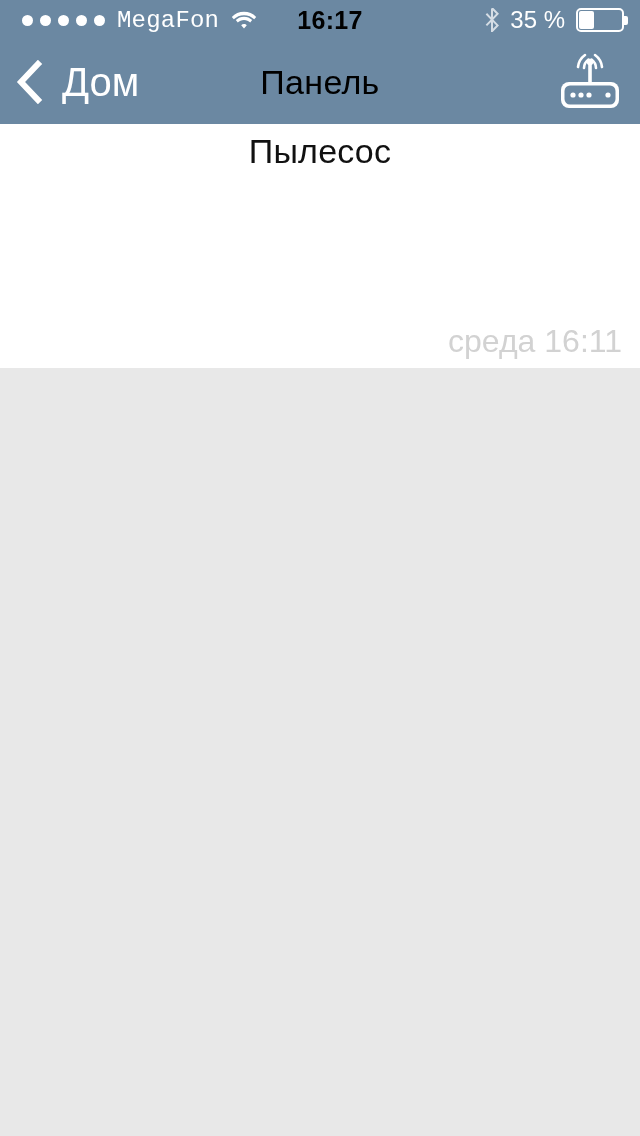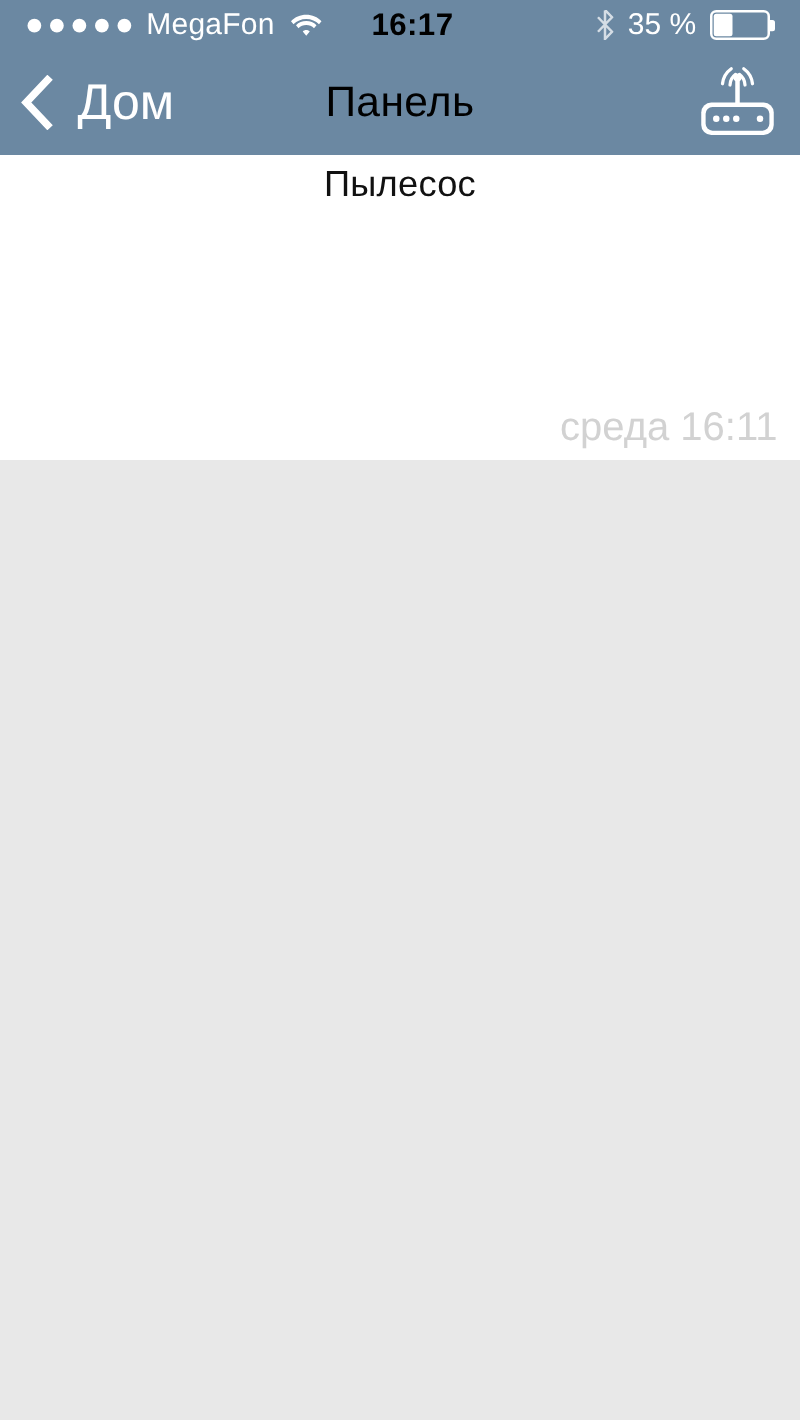--- a/index.html
+++ b/index.html
@@ -11,31 +11,31 @@
     overflow:hidden;
   }
   .phone { position:relative; width:640px; height:1136px; background:#e8e8e8; }
 
   
   .statusbar {
     position:absolute; top:0; left:0; width:640px; height:40px;
     background:#6b88a2; color:#ffffff;
     display:flex; align-items:center;
   }
-  .sb-left { display:flex; align-items:center; padding-left:22px; flex:0 0 auto; }
+  .sb-left { display:flex; align-items:center; padding-left:22px; flex:0 0 auto;font-family:Liberation Mono, monospace; }
   .sb-dots { display:flex; align-items:center; gap:7px; margin-right:12px; }
   .sb-dot { width:11px; height:11px; border-radius:50%; background:#ffffff; }
   .sb-carrier { font-size:24px; letter-spacing:.2px; color:#ffffff; }
   .sb-wifi { margin-left:12px; width:26px; height:20px; position:relative; }
   .sb-center {
     position:absolute; left:0; right:0; text-align:center;
     font-size:25px; font-weight:bold; color:#000000; letter-spacing:.3px;padding-left:20px;
   }
   .sb-right {
-    margin-left:auto; padding-right:20px; display:flex; align-items:center; gap:11px;
+    margin-left:auto; padding-right:12px; display:flex; align-items:center; gap:11px;
   }
   .sb-bt { width:14px; height:24px; opacity:.72; }
   .sb-pct { font-size:24px; color:#ffffff; }
   .battery { position:relative; width:52px; height:24px; }
   .battery .shell {
     position:absolute; left:0; top:0; width:48px; height:24px;
     border:2px solid #ffffff; border-radius:5px;
   }
   .battery .nub {
     position:absolute; right:0; top:8px; width:4px; height:9px;
@@ -60,21 +60,21 @@
     font-size:34px; color:#000000; letter-spacing:.3px;
   }
   .nav-router { margin-left:auto; padding-right:18px; cursor:pointer; display:flex; }
 
   
   .card {
     position:absolute; top:124px; left:0; width:640px; height:244px;
     background:#ffffff;
   }
   .card-title {
-    text-align:center; font-size:29px; color:#111111;
+    text-align:center; font-size:34px; color:#111111;
     padding-top:8px; letter-spacing:.2px;
   }
   .card-body {
     position:relative; height:132px; display:flex; align-items:center;
   }
   .bulb-wrap { padding-left:30px; width:160px; }
   .btns {
     position:absolute; right:18px; top:48px;
     display:flex; gap:16px;
   }

